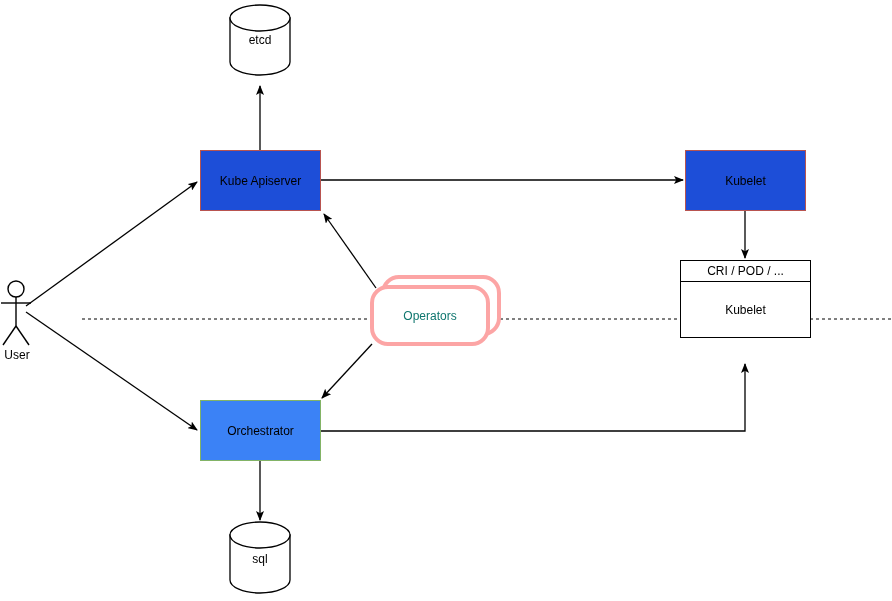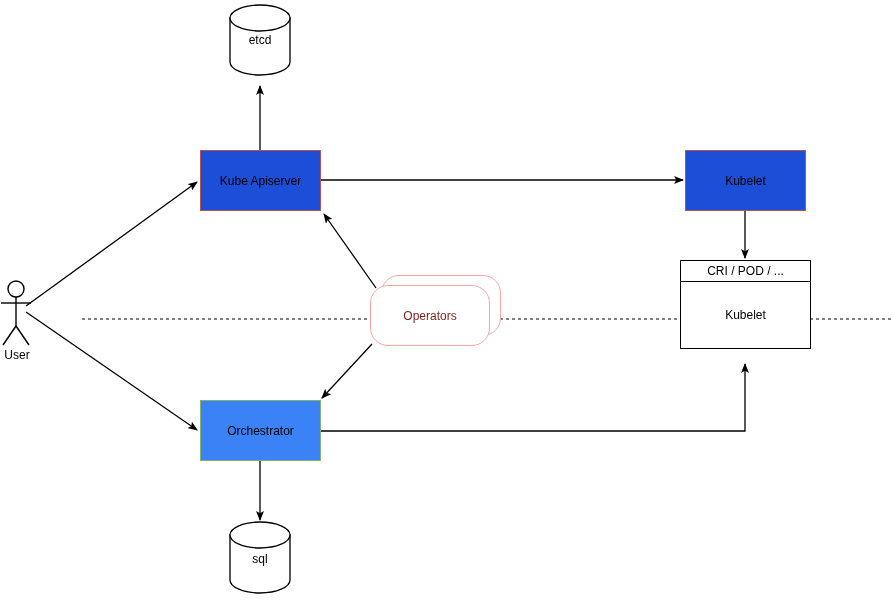--- a/index.html
+++ b/index.html
@@ -50,28 +50,28 @@
     border: 1px solid #b85450;
   }
   .green-box {
     background: #3b82f6;
     border: 1px solid #82b366;
   }
   .rounded-card {
     position: absolute;
     box-sizing: border-box;
     background: #ffffff;
-    border: 1px solid #fca5a5;
+    border: 4px solid #fca5a5;
     border-radius: 18px;
     display: flex;
     align-items: center;
     justify-content: center;
     font-family: "Liberation Sans", "DejaVu Sans", sans-serif;
     font-size: 12px;
-    color: #7f1d1d;
+    color: #0f766e;
   }
   .agents-stack {
     position: absolute;
     box-sizing: border-box;
     background: #ffffff;
     border: 1px solid #000000;
     display: flex;
     flex-direction: column;
   }
   .agents-seg {
@@ -158,21 +158,21 @@
   <div class="box-node green-box" style="left:200px; top:400px; width:121px; height:61px;">
     <span>Orchestrator</span>
   </div>
 
   <div class="rounded-card" style="left:381px; top:275px; width:120px; height:61px;"></div>
 
   <div class="rounded-card" style="left:370px; top:285px; width:120px; height:61px;">
     <span>Operators</span>
   </div>
 
-  <div class="agents-stack" style="left:680px; top:260px; width:131px; height:89px;">
+  <div class="agents-stack" style="left:680px; top:260px; width:131px; height:78px;">
     <div class="agents-seg top" style="height:21px;">
       <span>CRI / POD / ...</span>
     </div>
     <div class="agents-seg" style="flex:1;">
       <span>Kubelet</span>
     </div>
   </div>
 
 </div>
 

